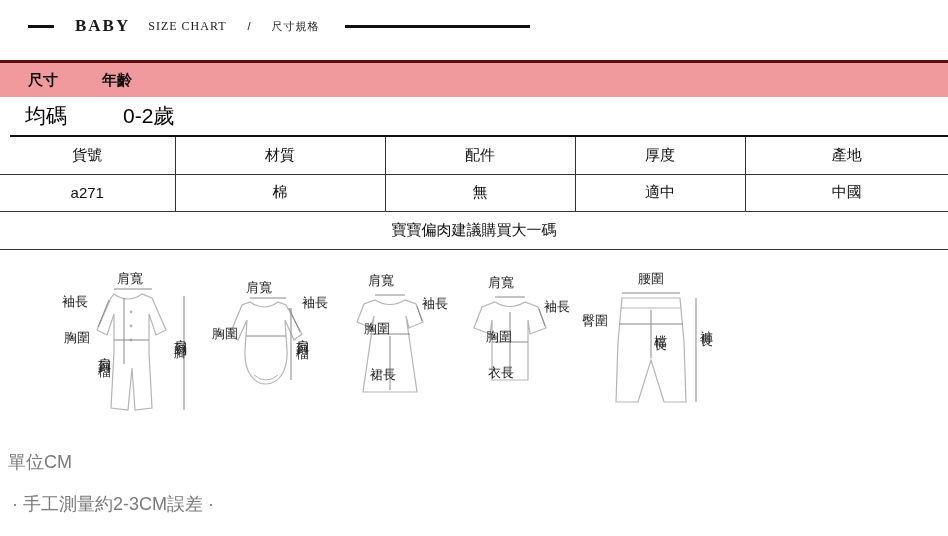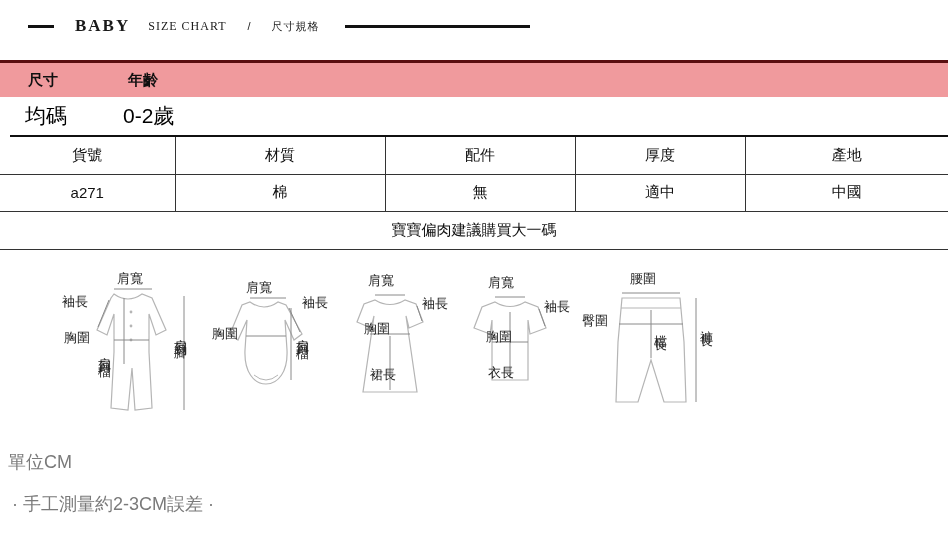--- a/index.html
+++ b/index.html
@@ -21,21 +21,21 @@
   .divider { font-size: 11px; color: #222; }
   .series-cn { font-size: 11px; color: #222; letter-spacing: 1px; }
 
   
   .banner {
     height: 37px; background: var(--banner-bg, #f09a9d);
     border-top: 3px solid var(--banner-border, #5a0e10);
     display: flex; align-items: center; font-size: 15px; font-weight: 700; color: #101010;
   }
   .banner-size { margin-left: 28px; }
-  .banner-age { margin-left: 70px; }
+  .banner-age { margin-left: 44px; }
 
   
   .size-row { height: 38px; display: flex; align-items: center; font-size: 21px; color: #000; }
   .size-value { margin-left: 25px; }
   .age-value { margin-left: 56px; text-align: center; }
   .full-rule { height: 2px; background: #101010; margin-left: 10px; }
 
   
   table.spec { width: 948px; border-collapse: collapse; table-layout: fixed; font-size: 15px; color: #101010; }
   table.spec th, table.spec td {
@@ -187,21 +187,21 @@
 
     <div class="diagram" style="width:150px;height:152px">
       <svg viewBox="0 0 150 150" width="150" height="150">
         <path class="garment" d="M42,26 L100,26 L104,70 L106,130 L84,130 L71,88 L58,130 L36,130 L38,70 Z"></path>
         <line class="detail" x1="41" y1="36" x2="101" y2="36"></line>
         <line class="measure" x1="42" y1="21" x2="100" y2="21"></line>
         <line class="measure" x1="39" y1="52" x2="103" y2="52"></line>
         <line class="measure" x1="71" y1="38" x2="71" y2="86"></line>
         <line class="measure" x1="116" y1="26" x2="116" y2="130"></line>
       </svg>
-      <span class="hlabel" style="left:50px;top:0">腰圍</span>
+      <span class="hlabel" style="left:58px;top:0">腰圍</span>
       <span class="hlabel" style="left:2px;top:42px">臀圍</span>
       <span class="vlabel" style="left:74px;top:52px">檔長</span>
       <span class="vlabel" style="left:120px;top:48px">褲長</span>
     </div>
 
   </div>
 
   <div class="footer">
     <div class="unit">單位CM</div>
     <div class="tolerance">· 手工測量約2-3CM誤差 ·</div>

